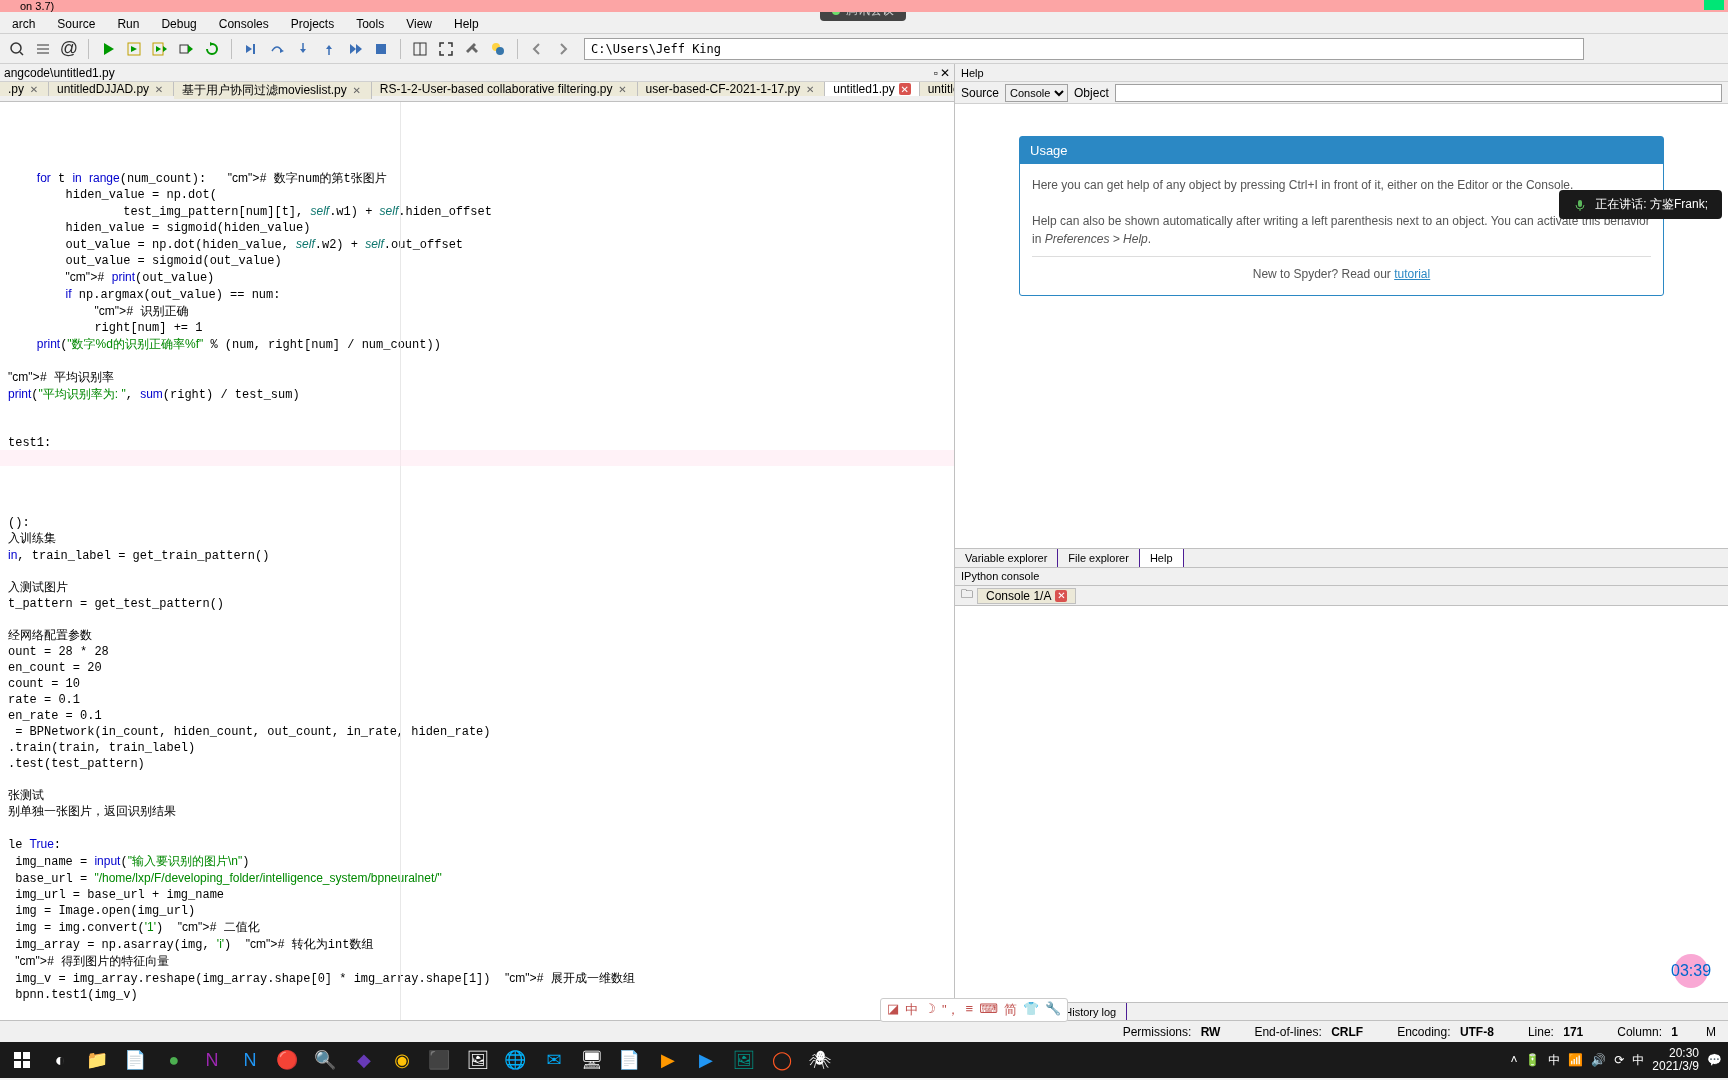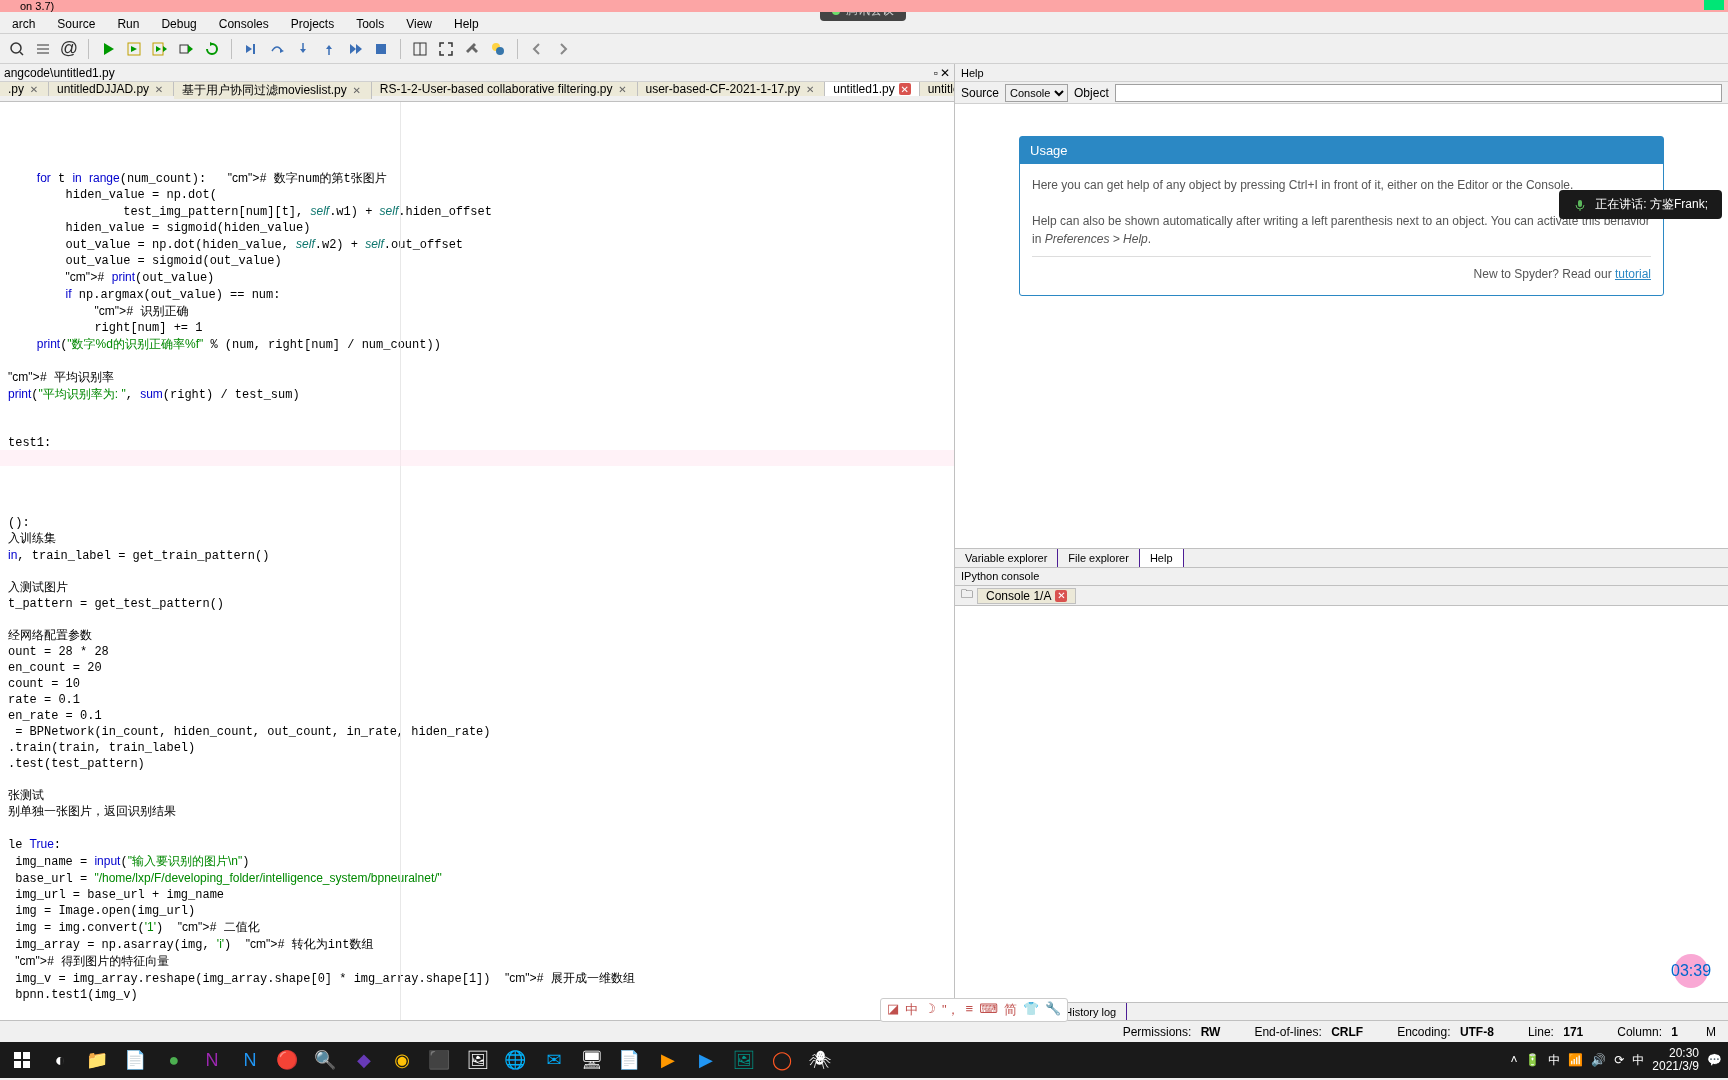--- a/index.html
+++ b/index.html
@@ -193,20 +193,21 @@
   <div class="tb-btn">
       <svg width="16" height="16">
         <path d="M10 3 L5 8 L10 13" fill="none" stroke="#888" stroke-width="2"></path>
       </svg>
     </div>
   <div class="tb-btn">
       <svg width="16" height="16">
         <path d="M6 3 L11 8 L6 13" fill="none" stroke="#888" stroke-width="2"></path>
       </svg>
     </div>
+  <input class="path-input" value="C:\Users\Jeff King" style="">
 </div>
 
 <div class="main-container">
 
   <div class="left-pane">
     <div class="file-path-bar">
       <span>angcode\untitled1.py</span>
       <div class="right-icons">
         <span>▫</span>
         <span>✕</span>
@@ -311,21 +312,21 @@
       <input style="flex: 1 1 0%;">
     </div>
     <div class="help-content">
       <div class="usage-card">
         <div class="usage-card-title">Usage</div>
         <div class="usage-card-body">
           <div>Here you can get help of any object by pressing Ctrl+I in front of it, either on the Editor or the Console.</div>
           <br>
           <div><span>Help can also be shown automatically after writing a left parenthesis next to an object. You can activate this behavior in </span><i>Preferences &gt; Help</i><span>.</span></div>
           <hr>
-          <div style="text-align:right"><span>New to Spyder? Read our </span><a href="#">tutorial</a></div>
+          <div style="text-align:center"><span>New to Spyder? Read our </span><a href="#">tutorial</a></div>
         </div>
       </div>
     </div>
     <div class="right-tabs">
       <div class="right-tab">Variable explorer</div>
       <div class="right-tab">File explorer</div>
       <div class="right-tab active">Help</div>
     </div>
     <div class="console-label">IPython console</div>
     <div class="console-tabs">

